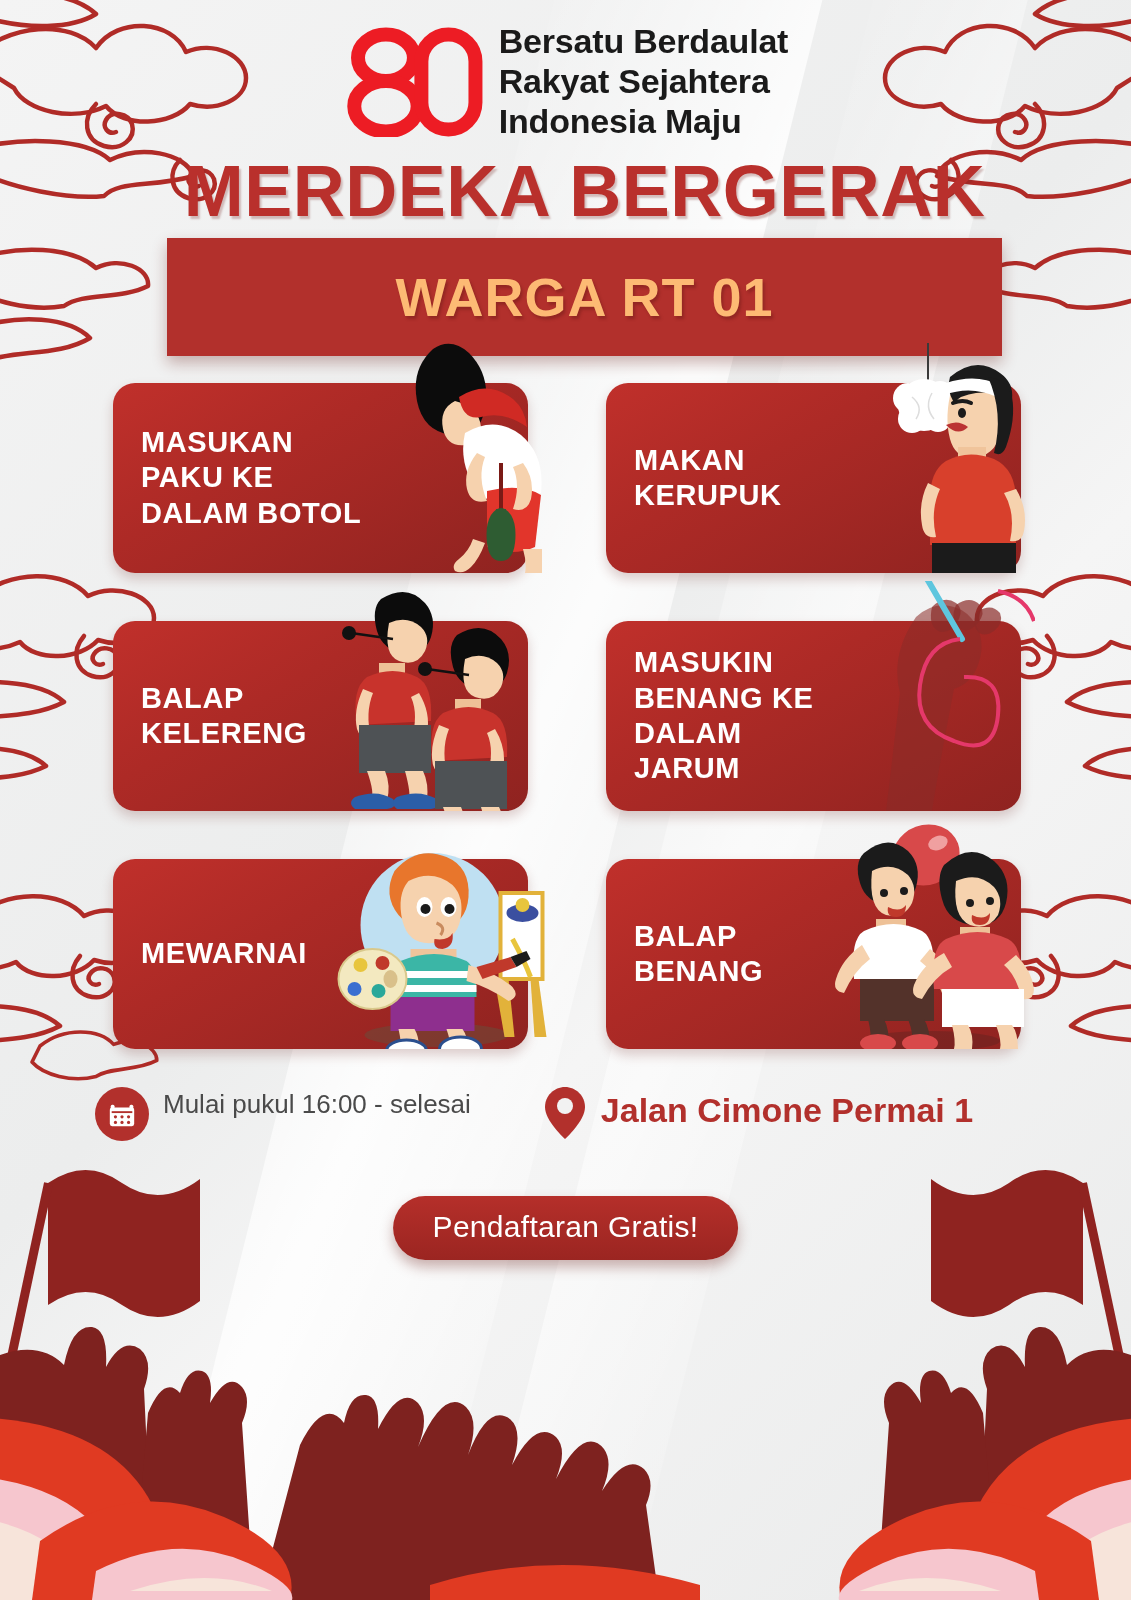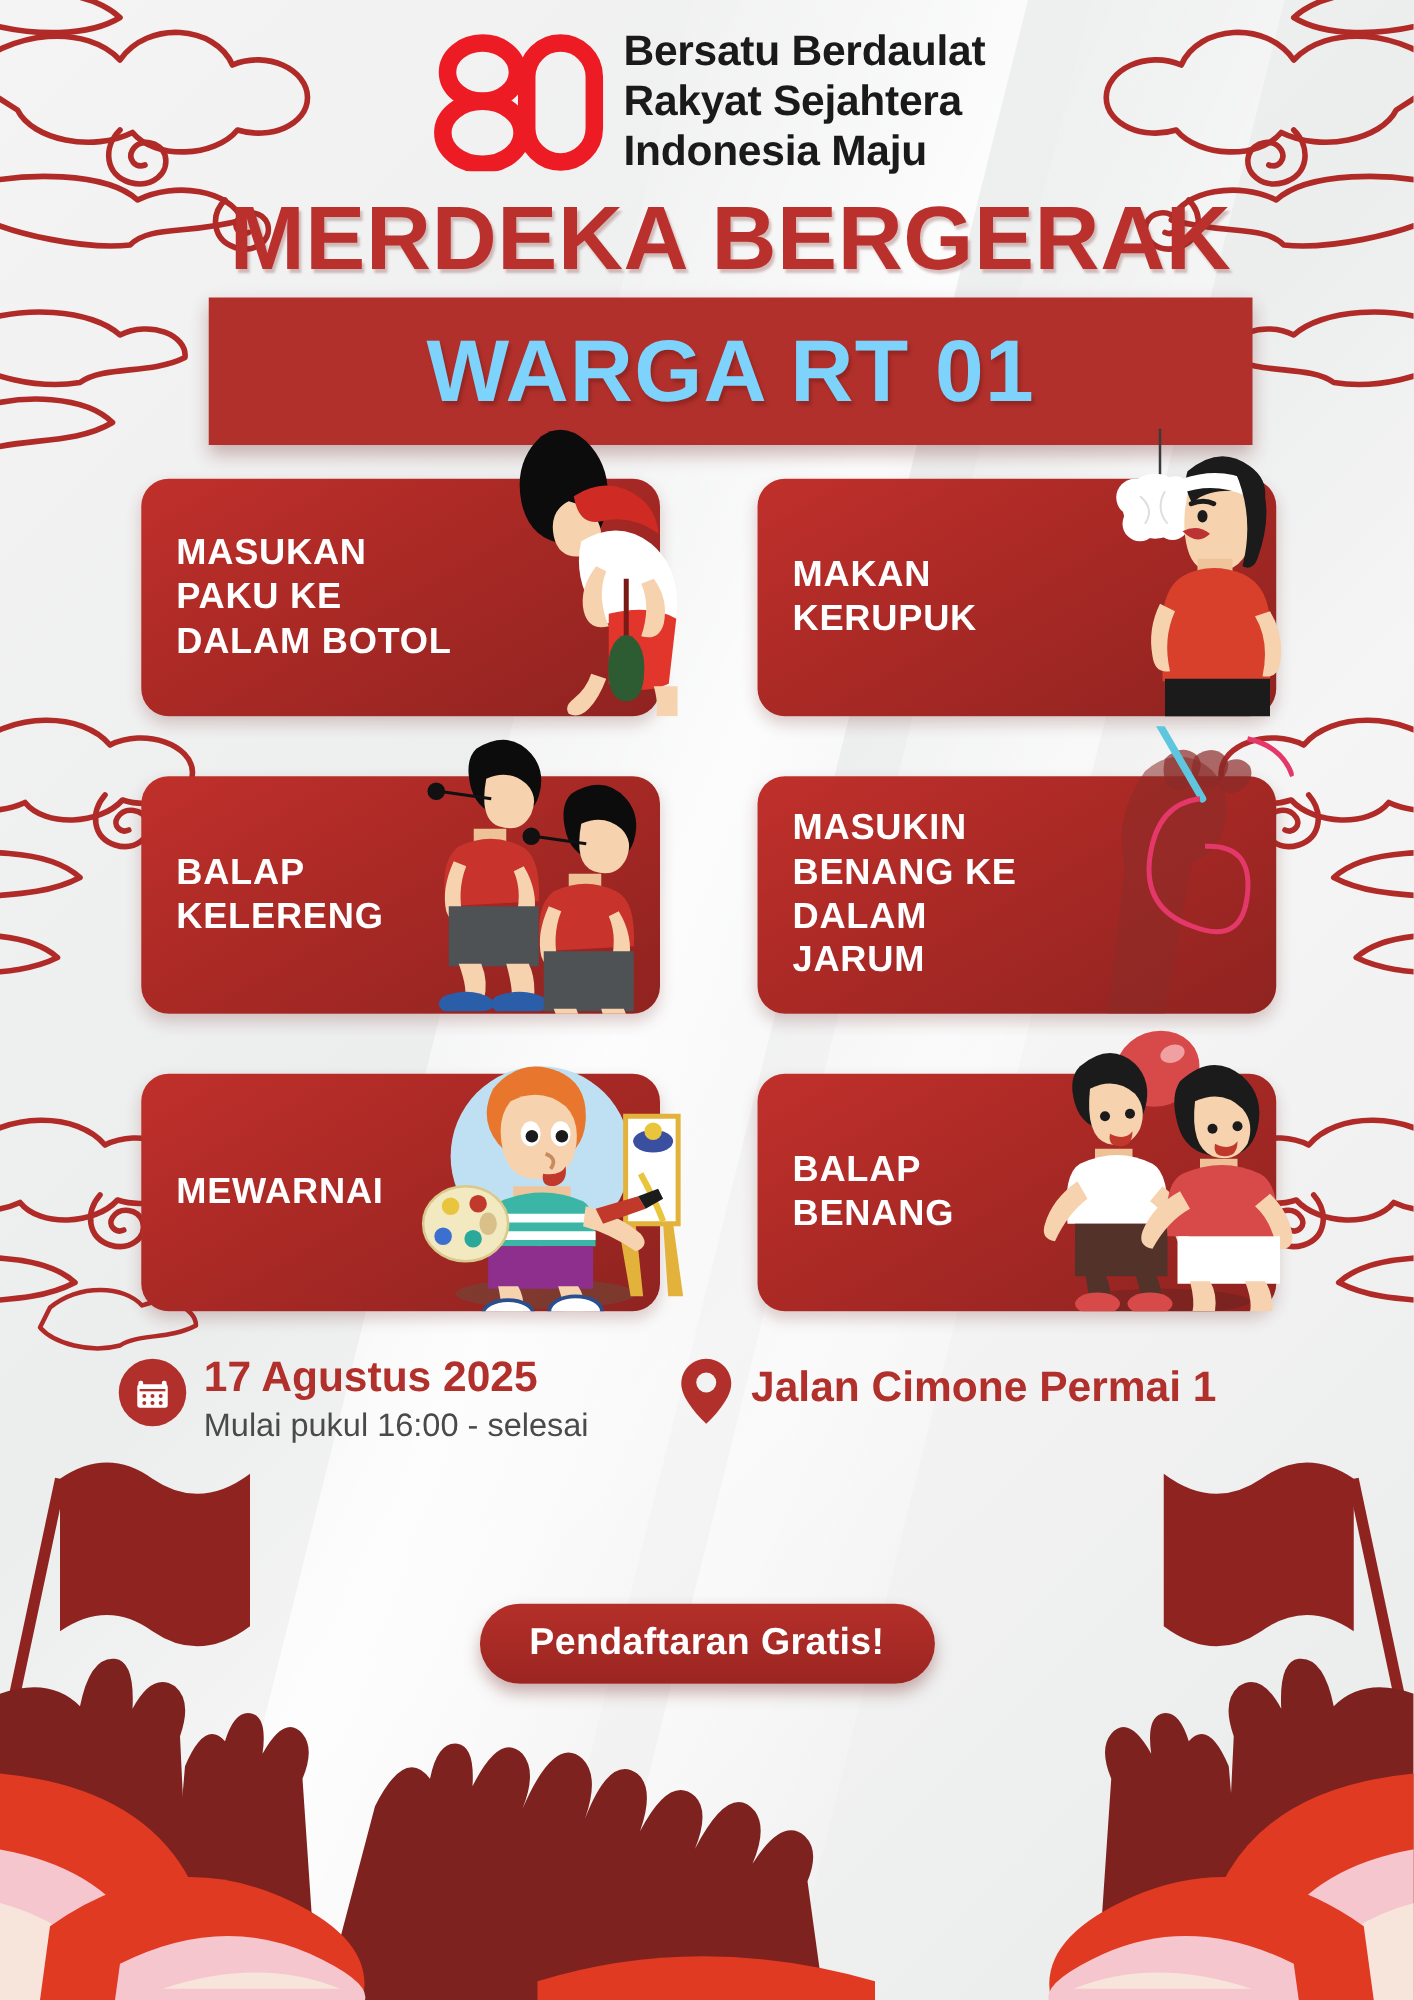--- a/index.html
+++ b/index.html
@@ -27,21 +27,21 @@
   .logo80 { width:140px; height:110px; }
   .logo-tag { color:#1a1a1a; font-weight:bold; font-size:34px; line-height:1.17; letter-spacing:-.2px; }
 
   
   .headline { position:absolute; top:150px; left:0; width:100%; text-align:center;margin-left:19px; }
   .h-main { font-size:72px; font-weight:bold; color:#b9302c; letter-spacing:.5px;
             text-shadow:2px 3px 2px rgba(120,40,35,.28); }
   .h-bar { margin:6px auto 0; width:835px; height:118px; background:#b2302c;
            box-shadow:0 7px 14px rgba(110,35,30,.33);
            display:flex; align-items:center; justify-content:center; }
-  .h-sub { font-size:70px; font-weight:bold; color:#7dd3fc; letter-spacing:1px;
+  .h-sub { font-size:54px; font-weight:bold; color:#fdba74; letter-spacing:1px;
            text-shadow:2px 3px 3px rgba(90,20,18,.35); }
 
   
   .grid { position:absolute; top:383px; left:113px; width:908px;
           display:grid; grid-template-columns:415px 415px; gap:48px 78px; }
   .card { position:relative; height:190px; border-radius:22px; overflow:visible;
           background:linear-gradient(150deg,#c0302b 0%,#ad2a26 38%,#8f2320 100%);
           box-shadow:0 6px 12px rgba(110,35,30,.22);
           display:flex; align-items:center; }
   .card-label { position:relative; z-index:3; color:#fff; font-weight:bold;
@@ -52,24 +52,24 @@
   
   .info { position:absolute; top:1085px; left:95px; width:950px; display:flex; align-items:flex-start; gap:72px; }
   .info-item { display:flex; align-items:flex-start; gap:14px; }
   .ico-circle { width:54px; height:54px; flex:0 0 54px; border-radius:50%; background:#b2302c;
                 display:flex; align-items:center; justify-content:center; margin-top:2px; }
   .info-title { font-size:34px; font-weight:bold; color:#b2302c; line-height:1.05; }
   .info-sub { font-size:26px; color:#4a4a4a; line-height:1.25; margin-top:3px; }
   .pin { width:44px; height:56px; flex:0 0 44px; }
 
   
-  .cta { position:absolute; top:1283px; left:50%; transform:translateX(-50%);
+  .cta { position:absolute; top:1196px; left:50%; transform:translateX(-50%);
          padding:14px 40px 16px; border-radius:34px;
          background:linear-gradient(180deg,#b52f2a 0%,#9b2521 100%);
-         color:#fff; font-size:30px; font-weight:bold; letter-spacing:.3px;
+         color:#fff; font-size:30px; font-weight:normal; letter-spacing:.3px;
          box-shadow:0 7px 13px rgba(110,35,30,.35); white-space:nowrap; }
 
   
   .bottom { position:absolute; left:0; bottom:0; width:1131px; height:445px; pointer-events:none; }
 </style>
 </head>
 <body>
 
 <div class="bg"></div>
 <div class="sheen"></div>
@@ -372,21 +372,20 @@
             <circle cx="9" cy="19" r="1.7"></circle>
             <circle cx="16" cy="19" r="1.7"></circle>
             <circle cx="23" cy="19" r="1.7"></circle>
             <circle cx="9" cy="25" r="1.7"></circle>
             <circle cx="16" cy="25" r="1.7"></circle>
             <circle cx="23" cy="25" r="1.7"></circle>
           </g>
       </svg>
     </div>
     <div>
-      <div class="info-title">17 Agustus 2025</div>
       <div class="info-sub">Mulai pukul 16:00 - selesai</div>
     </div>
   </div>
   <div class="info-item">
     <svg class="pin" viewBox="0 0 44 56">
       <path d="M22 2 C 11 2 2 11 2 22 C 2 36 22 54 22 54 C 22 54 42 36 42 22 C 42 11 33 2 22 2 Z" fill="#b2302c"></path>
       <circle cx="22" cy="21" r="8" fill="#f2f2f2"></circle>
     </svg>
     <div class="info-title" style="margin-top:8px;">Jalan Cimone Permai 1</div>
   </div>

